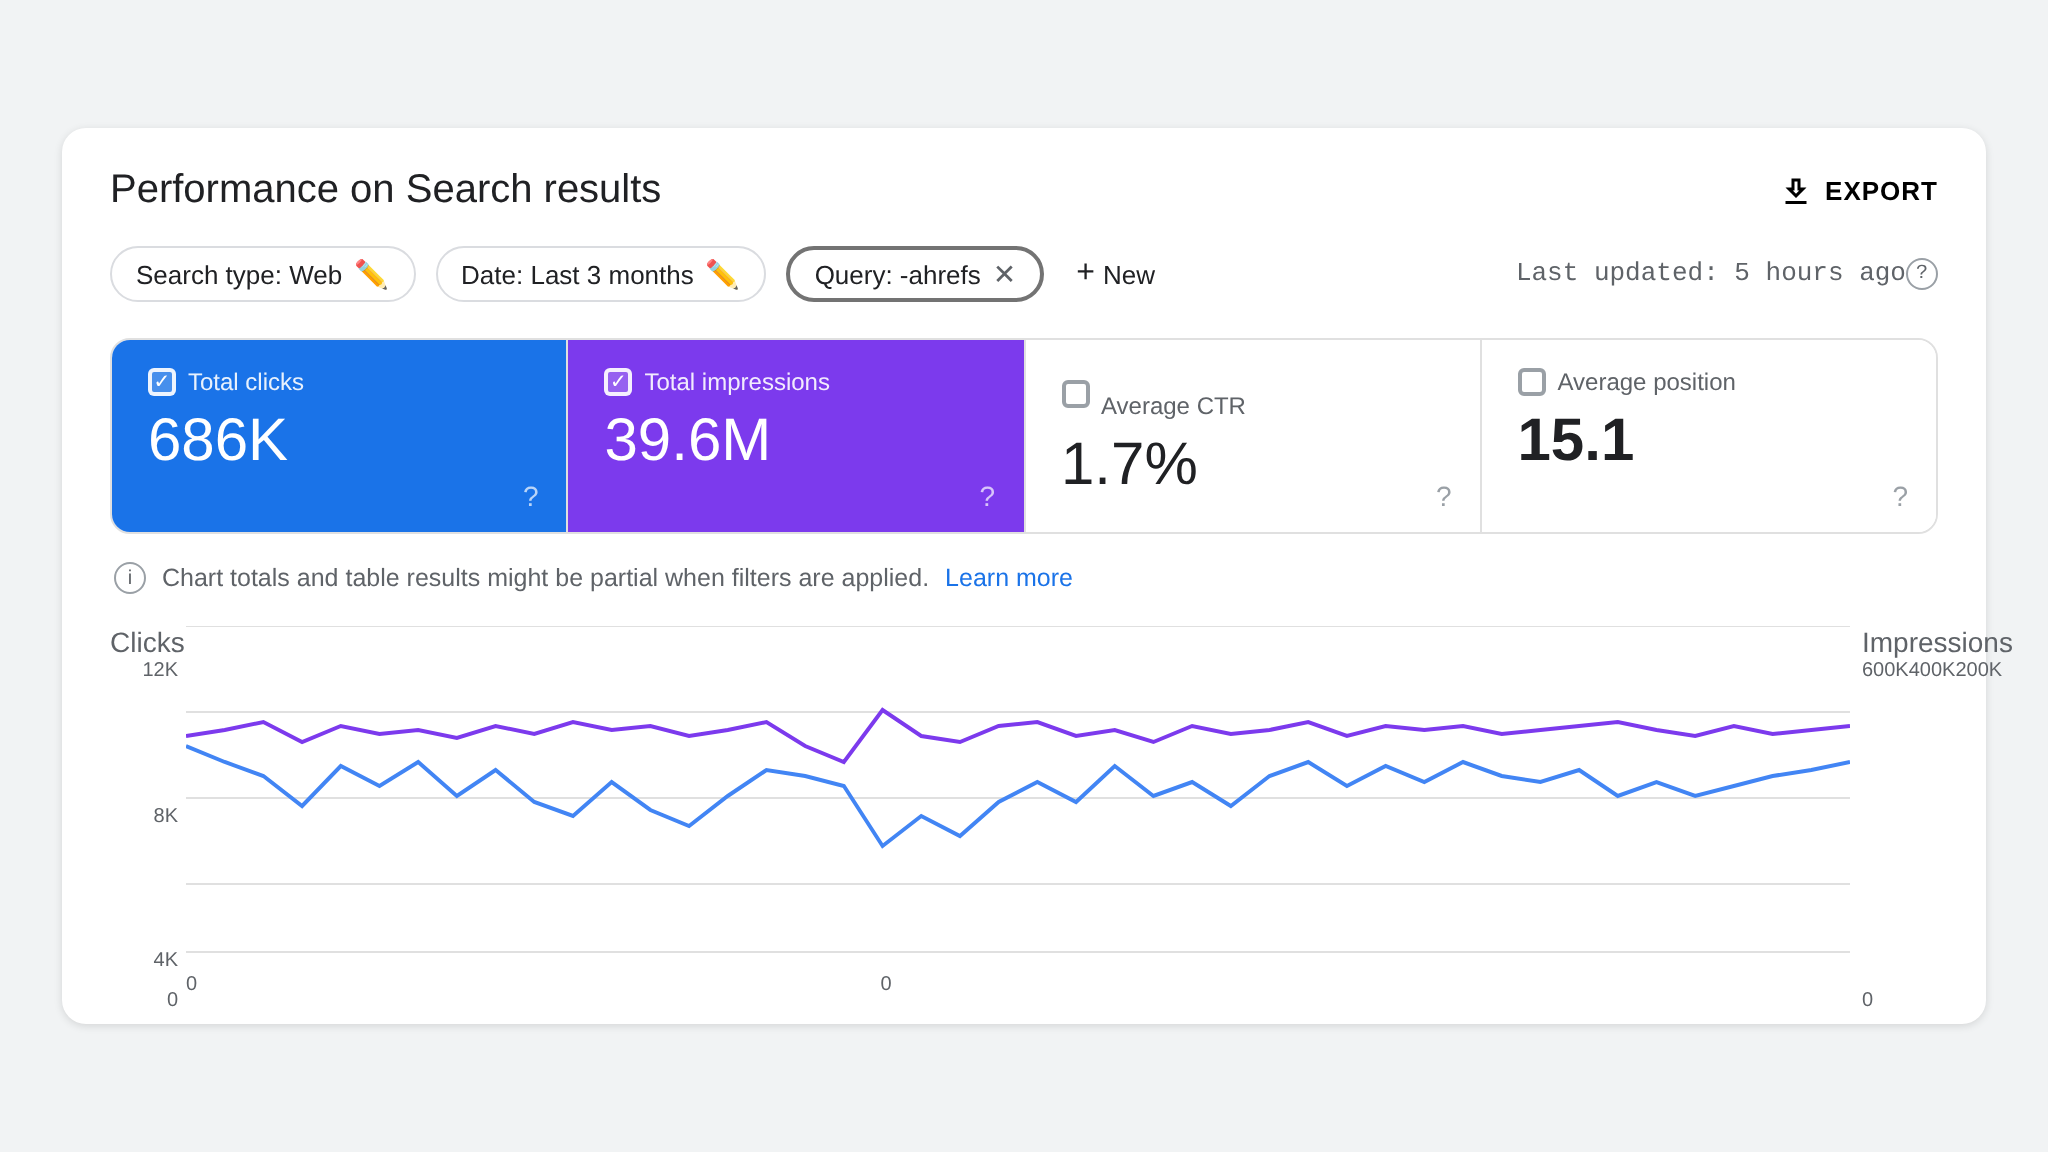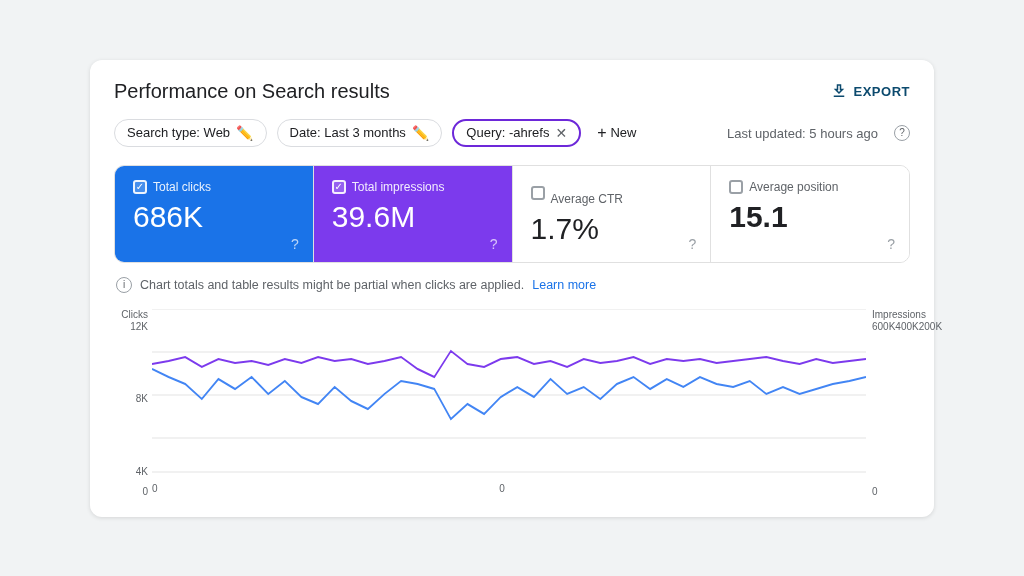--- a/index.html
+++ b/index.html
@@ -9,22 +9,22 @@
       width: 1024px;
       height: 576px;
       overflow: hidden;
       display: flex;
       align-items: center;
       justify-content: center;
     }
     .container {
       background: #fff;
       border-radius: 12px;
-      width: 844px;
-      padding: 20px 24px 18px;
+      width: 962px;
+      padding: 20px 24px 4px;
       box-shadow: 0 1px 4px rgba(0,0,0,0.12);
     }
     .header-row {
       display: flex;
       align-items: center;
       justify-content: space-between;
       margin-bottom: 16px;
     }
     .page-title {
       font-size: 20px;
@@ -33,21 +33,21 @@
     }
     .export-btn {
       display: flex;
       align-items: center;
       gap: 6px;
       background: none;
       border: none;
       cursor: pointer;
       font-size: 13px;
       font-weight: 600;
-      color: #0c4a6e;
+      color: #000000;
       letter-spacing: 0.5px;
       text-transform: uppercase;
     }
     .export-icon {
       width: 18px;
       height: 18px;
     }
     .filters-row {
       display: flex;
       align-items: center;
@@ -61,21 +61,21 @@
       border: 1px solid #dadce0;
       border-radius: 20px;
       padding: 5px 12px;
       font-size: 13px;
       color: #202124;
       background: #fff;
       cursor: pointer;
       white-space: nowrap;
     }
     .filter-chip.active-query {
-      border: 2px solid #6d28d9;
+      border: 2px solid #737373;
       border-radius: 20px;
       padding: 4px 12px;
     }
     .filter-chip .edit-icon {
       color: #5f6368;
       font-size: 14px;
     }
     .filter-chip .close-icon {
       color: #5f6368;
       font-size: 14px;
@@ -90,22 +90,23 @@
       cursor: pointer;
       background: none;
       border: none;
       padding: 4px 6px;
     }
     .last-updated {
       margin-left: auto;
       font-size: 13px;
       color: #5f6368;
       display: flex;
-      align-items: flex-end;
-      gap: 16px;
+      align-items: flex-start;
+      gap: 0;
+      font-family: Liberation Mono, monospace;
     }
     .metrics-row {
       display: flex;
       gap: 0;
       margin-bottom: 14px;
       border-radius: 10px;
       overflow: hidden;
       border: 1px solid #e0e0e0;
     }
     .metric-card {
@@ -191,21 +192,21 @@
     }
     .y-label {
       font-size: 10px;
       color: #5f6368;
       line-height: 1;
     }
     svg.chart-svg {
       display: block;
     }
     .y-axis-title {
-      font-size: 10px;
+      font-size: 14px;
       color: #5f6368;
     }
   </style>
 </head>
 <body>
 
 <div class="container">
 
   <div class="header-row">
     <h1 class="page-title">Performance on Search results</h1>
@@ -274,21 +275,21 @@
         <span class="checkbox-icon checkbox-unchecked"></span>
         <span style="color:#5f6368;">Average position</span>
       </div>
       <div class="metric-value" style="color:#202124;font-weight:bold;">15.1</div>
       <span class="help-icon-dark">?</span>
     </div>
   </div>
 
   <div class="info-bar">
     <span style="width:16px;height:16px;border:1.5px solid #9aa0a6;border-radius:50%;display:inline-flex;align-items:center;justify-content:center;font-size:10px;color:#5f6368;flex-shrink:0;">i</span>
-    <span>Chart totals and table results might be partial when clicks are applied.</span>
+    <span>Chart totals and table results might be partial when filters are applied.</span>
     <a href="#">Learn more</a>
   </div>
 
   <div class="chart-area">
     <div style="display:flex; align-items:flex-start; gap:0;">
 
       <div style="width:38px; flex-shrink:0; text-align:right; padding-right:4px;">
         <div class="y-axis-title" style="margin-bottom:2px;">Clicks</div>
         <div style="display:flex; flex-direction:column; justify-content:space-between; height:155px;">
           <span class="y-label">12K</span>

